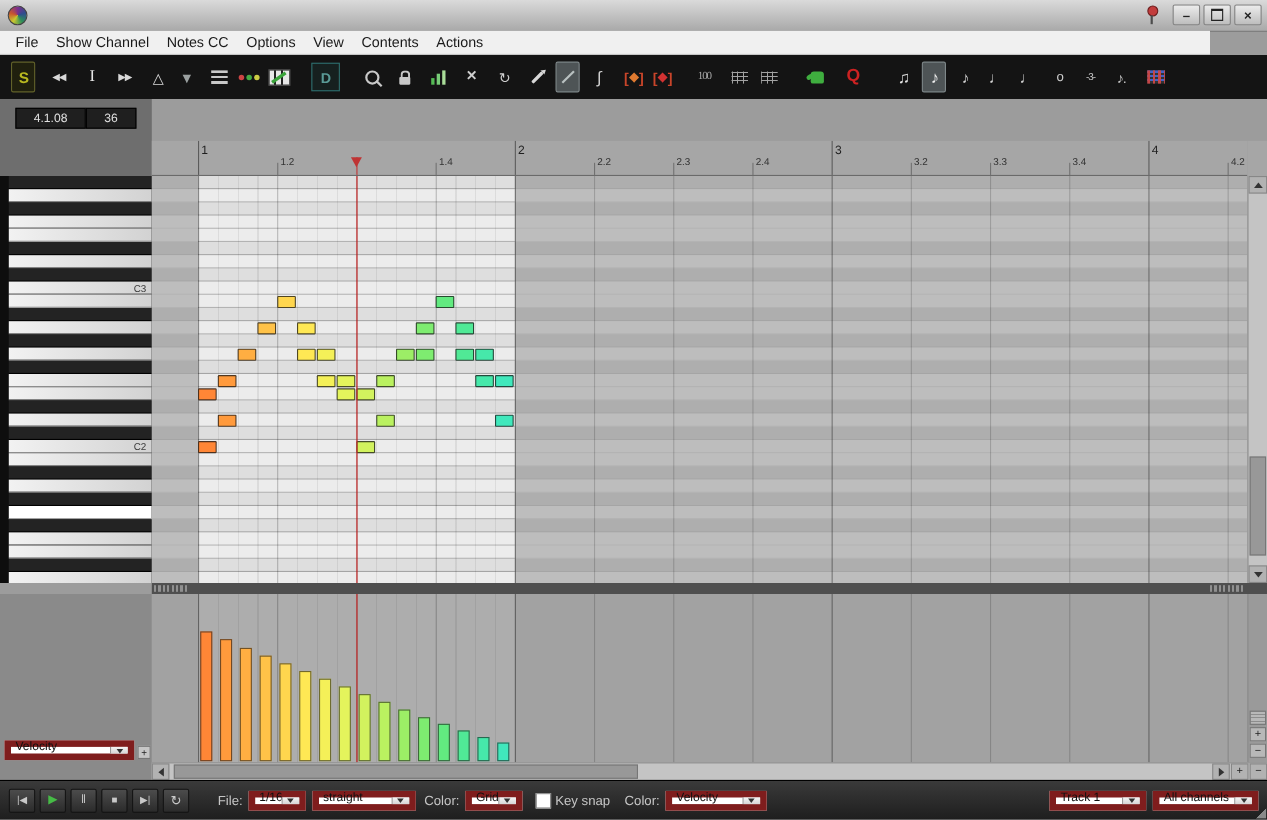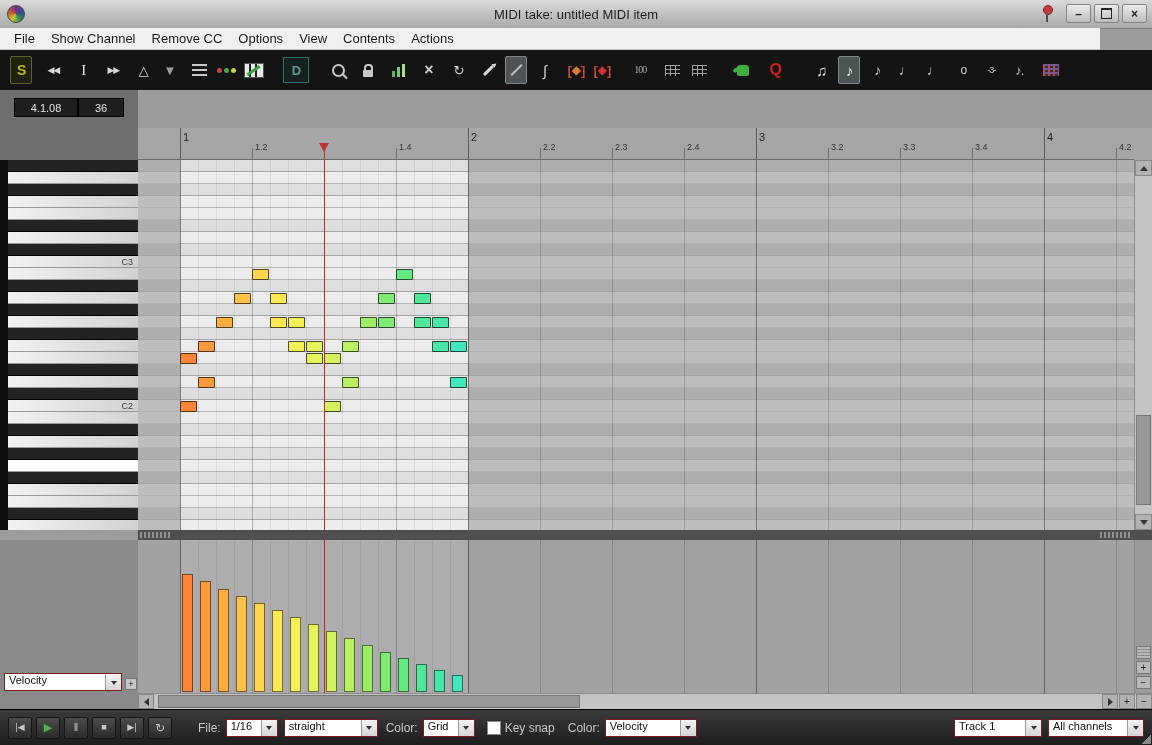--- a/index.html
+++ b/index.html
@@ -136,55 +136,54 @@
   #hthumb{position:absolute;left:20px;top:1px;bottom:1px;width:420px;background:#989898;border:1px solid #767676}
   
   #bottombar{position:absolute;left:0;top:709px;width:1152px;height:36px;
     background:linear-gradient(#3a3a3a,#1e1e1e);border-top:1px solid #000;display:flex;align-items:center;
     padding:0 8px;box-sizing:border-box}
   #transport{display:flex;margin-right:14px}
   .trbtn{width:22px;height:20px;margin-right:4px;background:linear-gradient(#4c4c4c,#2b2b2b);
     border:1px solid #151515;border-radius:2px;color:#c8c8c8;font-size:9px;line-height:1;
     display:flex;align-items:center;justify-content:center}
   .bb-label{font-size:12px;color:#c6c6c6;margin:0 5px 0 8px;white-space:nowrap}
-  .sel-box{height:18px;background:#fff;border:1px solid #7f1d1d;display:flex;align-items:flex-start;
+  .sel-box{height:18px;background:#fff;border:6px solid #7f1d1d;display:flex;align-items:flex-end;
     font-size:11px;color:#111;padding-left:4px;box-sizing:border-box;position:relative}
   .sel-box .val{overflow:hidden;white-space:nowrap}
   .dd{width:15px;height:100%;margin-left:auto;background:linear-gradient(#f4f4f4,#d6d6d6);
     border-left:1px solid #999;display:flex;align-items:center;justify-content:center}
   .ddtri{width:0;height:0;border:3px solid transparent;border-top:4px solid #333;margin-top:4px}
   .bb-check{width:12px;height:12px;background:#fff;border:1px solid #888;margin-left:12px;flex:0 0 auto}
   #bb-right{margin-left:auto;display:flex;gap:6px;align-items:center}
   #resize-grip{position:absolute;right:1px;bottom:1px;width:10px;height:10px;
     background:linear-gradient(135deg,transparent 55%,#8a8a8a 55%)}
 </style>
 </head>
 <body>
 
 <div id="titlebar">
   <div id="win-icon"></div>
-  <div id="title-text">MIDI take: untitled MIDI item</div>
   <div id="titlebar-right">
     <div id="pin-icon"></div>
     <div class="winbtn">
         <span>–</span>
       </div>
     <div class="winbtn">
         <span class="maxglyph"></span>
       </div>
     <div class="winbtn">
         <span>×</span>
       </div>
   </div>
 </div>
 
 <div id="menubar">
     <div class="menu-item">File</div>
     <div class="menu-item">Show Channel</div>
-    <div class="menu-item">Remove CC</div>
+    <div class="menu-item">Notes CC</div>
     <div class="menu-item">Options</div>
     <div class="menu-item">View</div>
     <div class="menu-item">Contents</div>
     <div class="menu-item">Actions</div>
   </div>
 <div id="toolbar">
     <div class="tbtn" style="border: 1px solid rgb(98, 98, 42); background: rgb(32, 32, 14); padding: 0px 6px;">
       <span class="glyph" style="color: rgb(185, 185, 32); font-size: 14px; font-weight: bold;">S</span>
     </div>
     <div class="tbtn" style="margin-left: 10px;">

